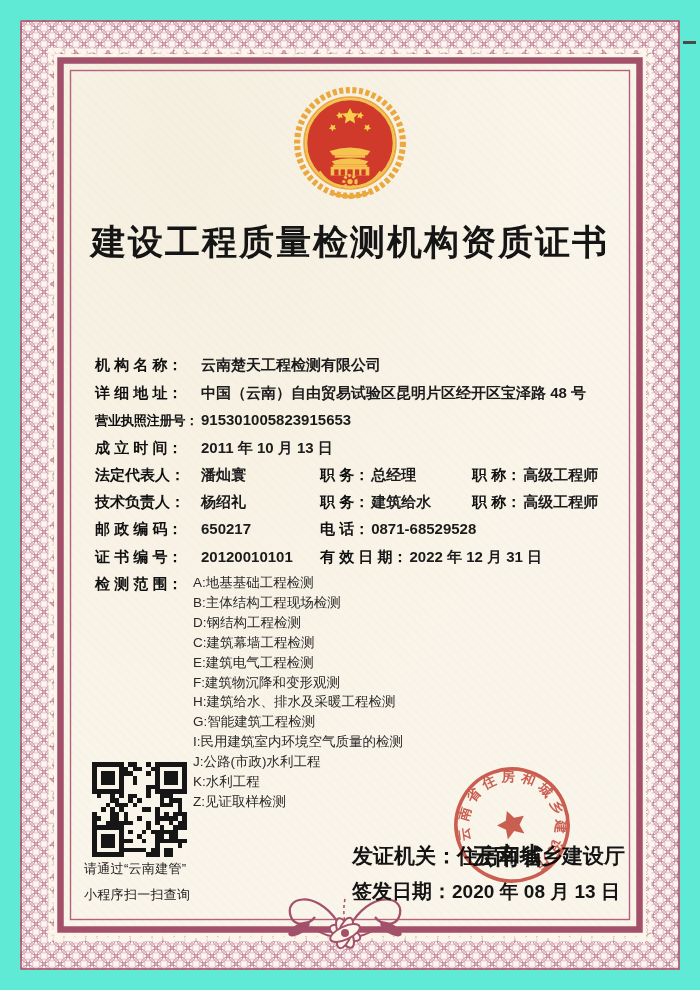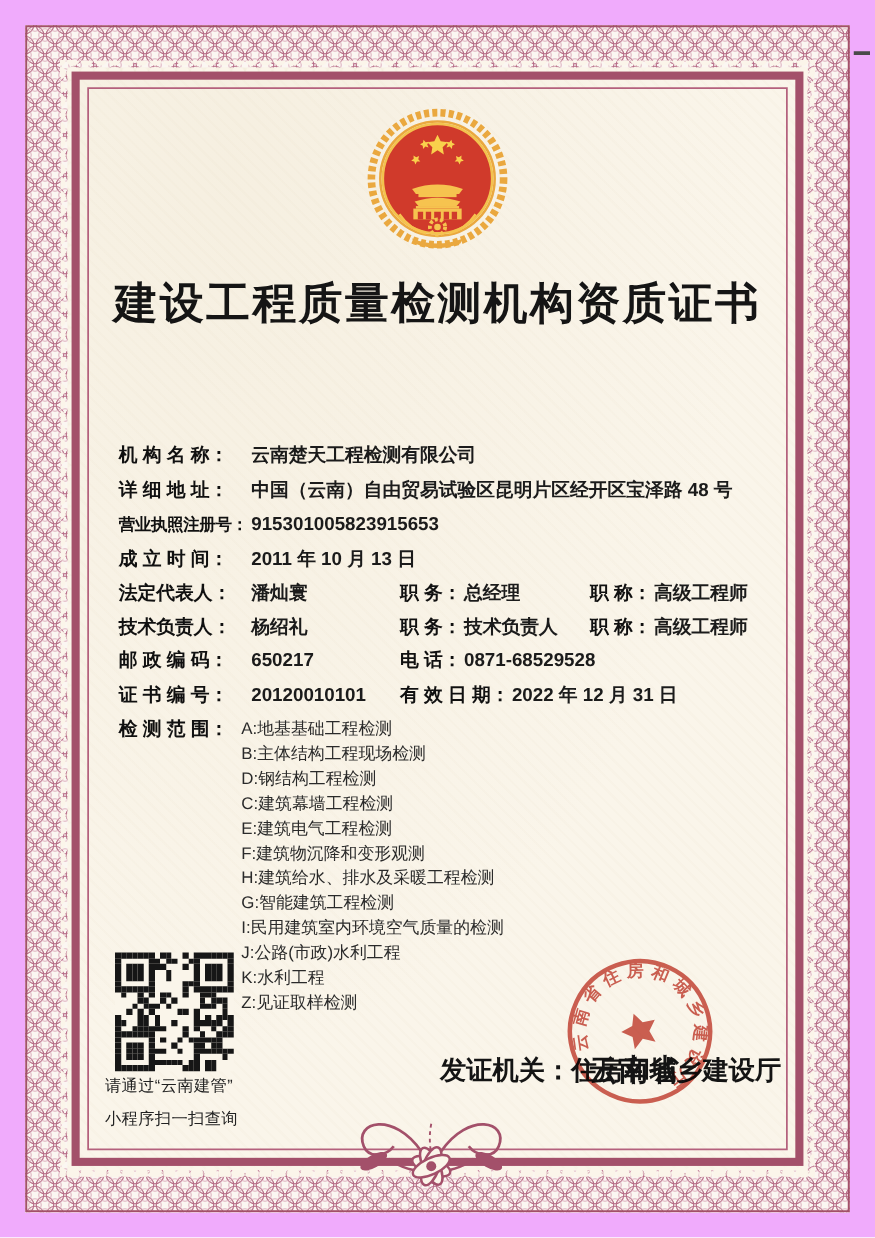--- a/index.html
+++ b/index.html
@@ -1,16 +1,16 @@
 <!DOCTYPE html>
 <html><head>
 <meta charset="utf-8">
 <style>
   html,body{margin:0;padding:0;background:#fff;}
-  .page{position:relative;width:700px;height:990px;background:#f0abfc;overflow:hidden;
+  .page{position:relative;width:700px;height:990px;background:#5eead4;overflow:hidden;
         font-family:"Liberation Sans","DejaVu Sans",sans-serif;}
   .paper{position:absolute;left:20px;top:20px;width:660px;height:950px;
          background:
            repeating-linear-gradient(45deg, rgba(214,198,166,.05) 0 2px, transparent 2px 7px),
            radial-gradient(ellipse at 25% 12%, rgba(233,222,196,.25), transparent 60%),
            #faf5ea;}
   .frame{position:absolute;left:20px;top:20px;}
   .dash{position:absolute;left:683px;top:41px;width:13px;height:3px;background:#4a4a4a;}
   .emblem{position:absolute;left:289px;top:84px;}
   .title{position:absolute;left:0;top:219px;width:700px;margin:0;text-align:center;
@@ -135,21 +135,21 @@
     <div class="row" style="top:355px"><span class="lbl">机 构 名 称：</span><span class="val">云南楚天工程检测有限公司</span></div>
     <div class="row" style="top:383px"><span class="lbl">详 细 地 址：</span><span class="val">中国（云南）自由贸易试验区昆明片区经开区宝泽路 48 号</span></div>
     <div class="row" style="top:410px"><span class="lbl wide">营业执照注册号：</span><span class="val">915301005823915653</span></div>
     <div class="row" style="top:438px"><span class="lbl">成 立 时 间：</span><span class="val">2011 年 10 月 13 日</span></div>
 
     <div class="row" style="top:465px"><span class="lbl">法定代表人：</span><span class="val">潘灿寰</span></div>
     <div class="row x2" style="top:465px"><span class="lbl auto">职 务：</span><span class="val small">总经理</span></div>
     <div class="row x3" style="top:465px"><span class="lbl auto">职 称：</span><span class="val">高级工程师</span></div>
 
     <div class="row" style="top:492px"><span class="lbl">技术负责人：</span><span class="val">杨绍礼</span></div>
-    <div class="row x2" style="top:492px"><span class="lbl auto">职 务：</span><span class="val">技术负责人</span></div>
+    <div class="row x2" style="top:492px"><span class="lbl auto">职 务：</span><span class="val">建筑给水</span></div>
     <div class="row x3" style="top:492px"><span class="lbl auto">职 称：</span><span class="val">高级工程师</span></div>
 
     <div class="row" style="top:519px"><span class="lbl">邮 政 编 码：</span><span class="val">650217</span></div>
     <div class="row x2" style="top:519px"><span class="lbl auto">电 话：</span><span class="val">0871-68529528</span></div>
 
     <div class="row" style="top:547px"><span class="lbl">证 书 编 号：</span><span class="val">20120010101</span></div>
     <div class="row x2" style="top:547px"><span class="lbl auto">有 效 日 期：</span><span class="val">2022 年 12 月 31 日</span></div>
 
     <div class="row" style="top:574px"><span class="lbl">检 测 范 围：</span></div>
 
@@ -609,20 +609,21 @@
         <i class="b"></i>
         <i class="w"></i>
         <i class="w"></i>
         <i class="w"></i>
       </div>
     <div class="qr-cap cap1">请通过“云南建管”</div>
     <div class="qr-cap cap2">小程序扫一扫查询</div>
 
     <div class="issuer-province">云南省</div>
     <div class="issuer-line line1"><span>发证机关：</span><span class="val">住房和城乡建设厅</span></div>
+    <div class="issuer-line line2"><span>签发日期：</span><span class="val">2020 年 08 月 13 日</span></div>
 
     <svg class="seal" width="124" height="124" viewBox="0 0 124 124">
       <g opacity="0.8" transform="rotate(-20 62 62)">
         <circle cx="62" cy="62" r="56" fill="none" stroke="#c23b2e" stroke-width="3.6"></circle>
         <use href="#st" transform="translate(62,62) scale(15)" fill="#c23b2e"></use>
         <path id="sealcirc" d="M62,62 m-44,0 a44,44 0 1,1 88,0 a44,44 0 1,1 -88,0" fill="none"></path>
         <text font-size="13.5" font-weight="bold" fill="#c23b2e" letter-spacing="5">
           <textPath href="#sealcirc" startOffset="0">云南省住房和城乡建设厅</textPath>
         </text>
       </g>

